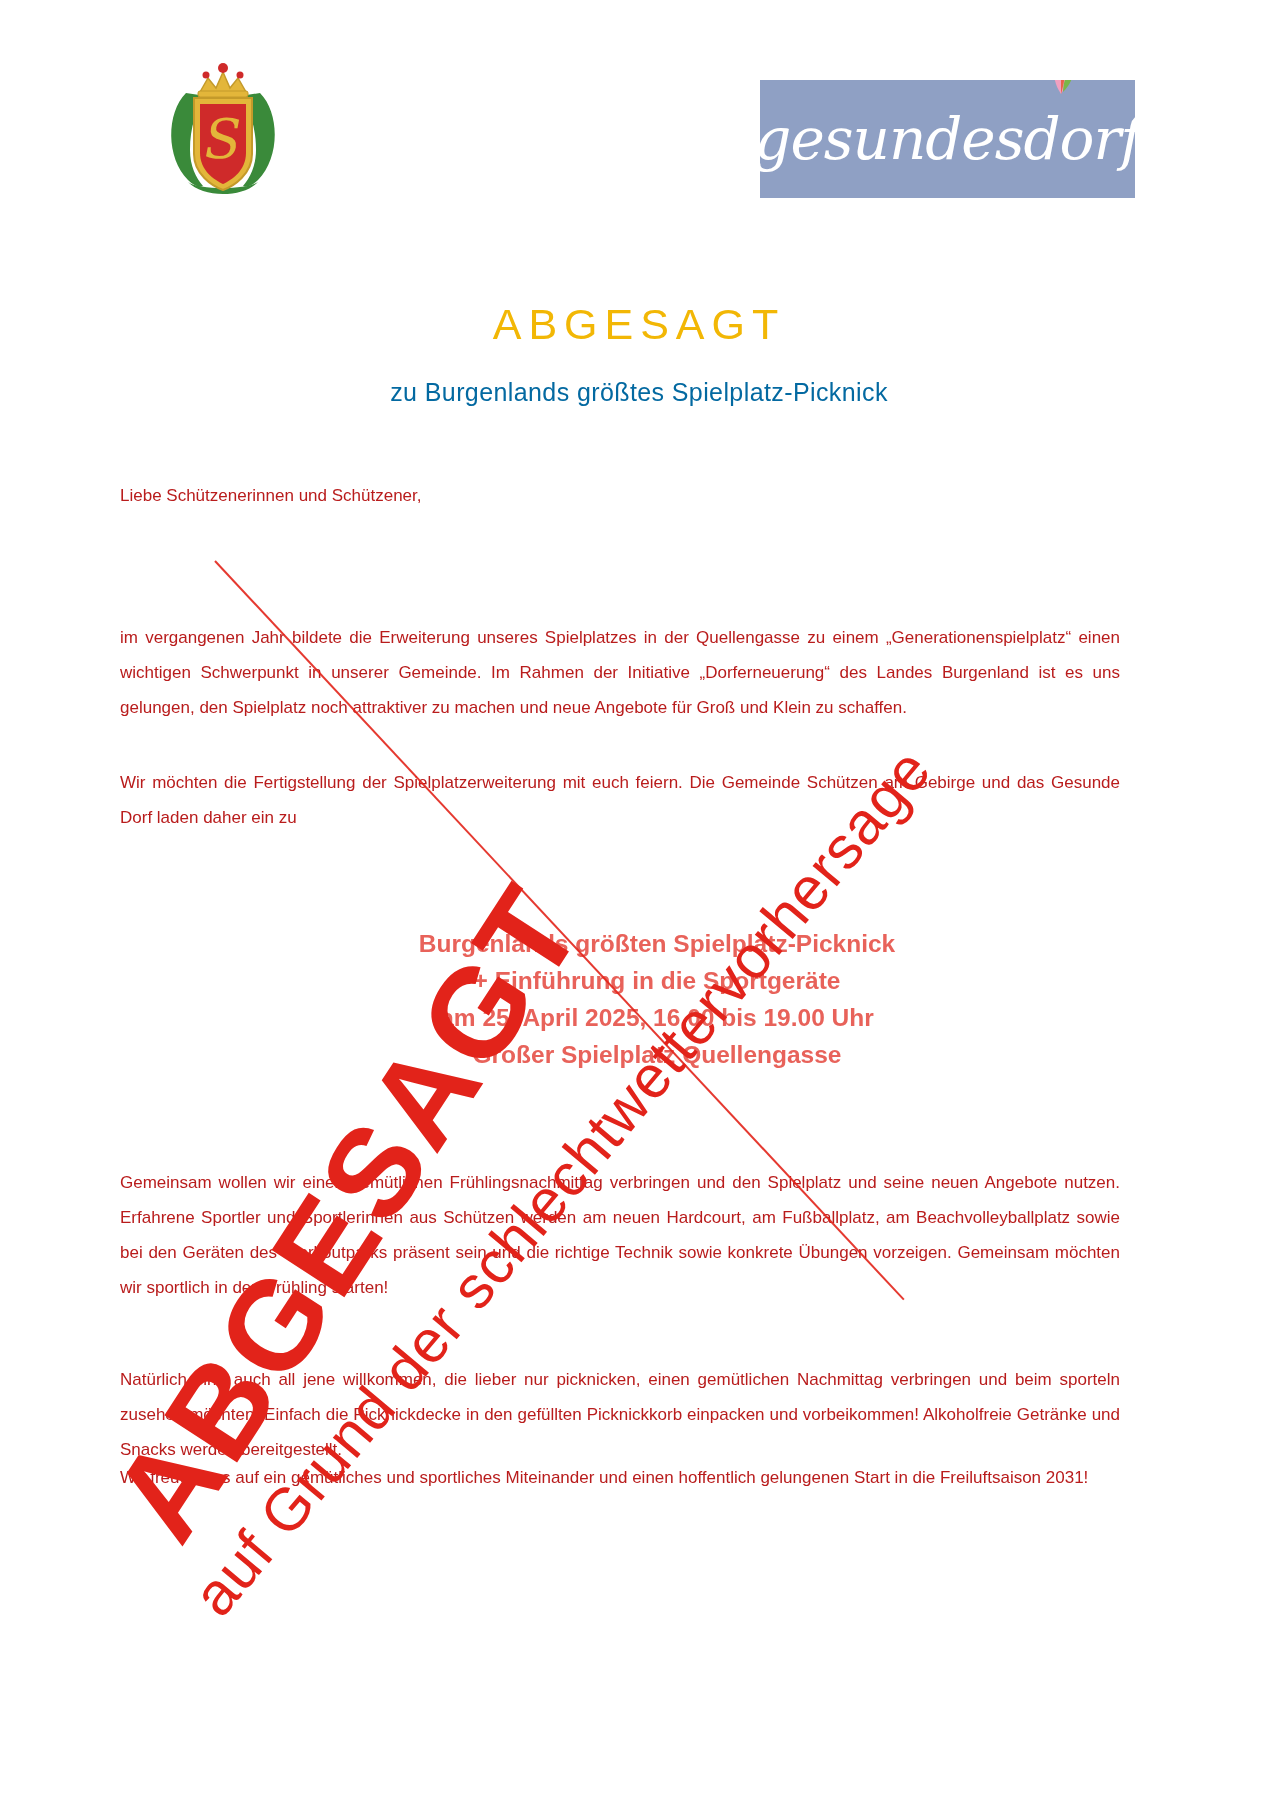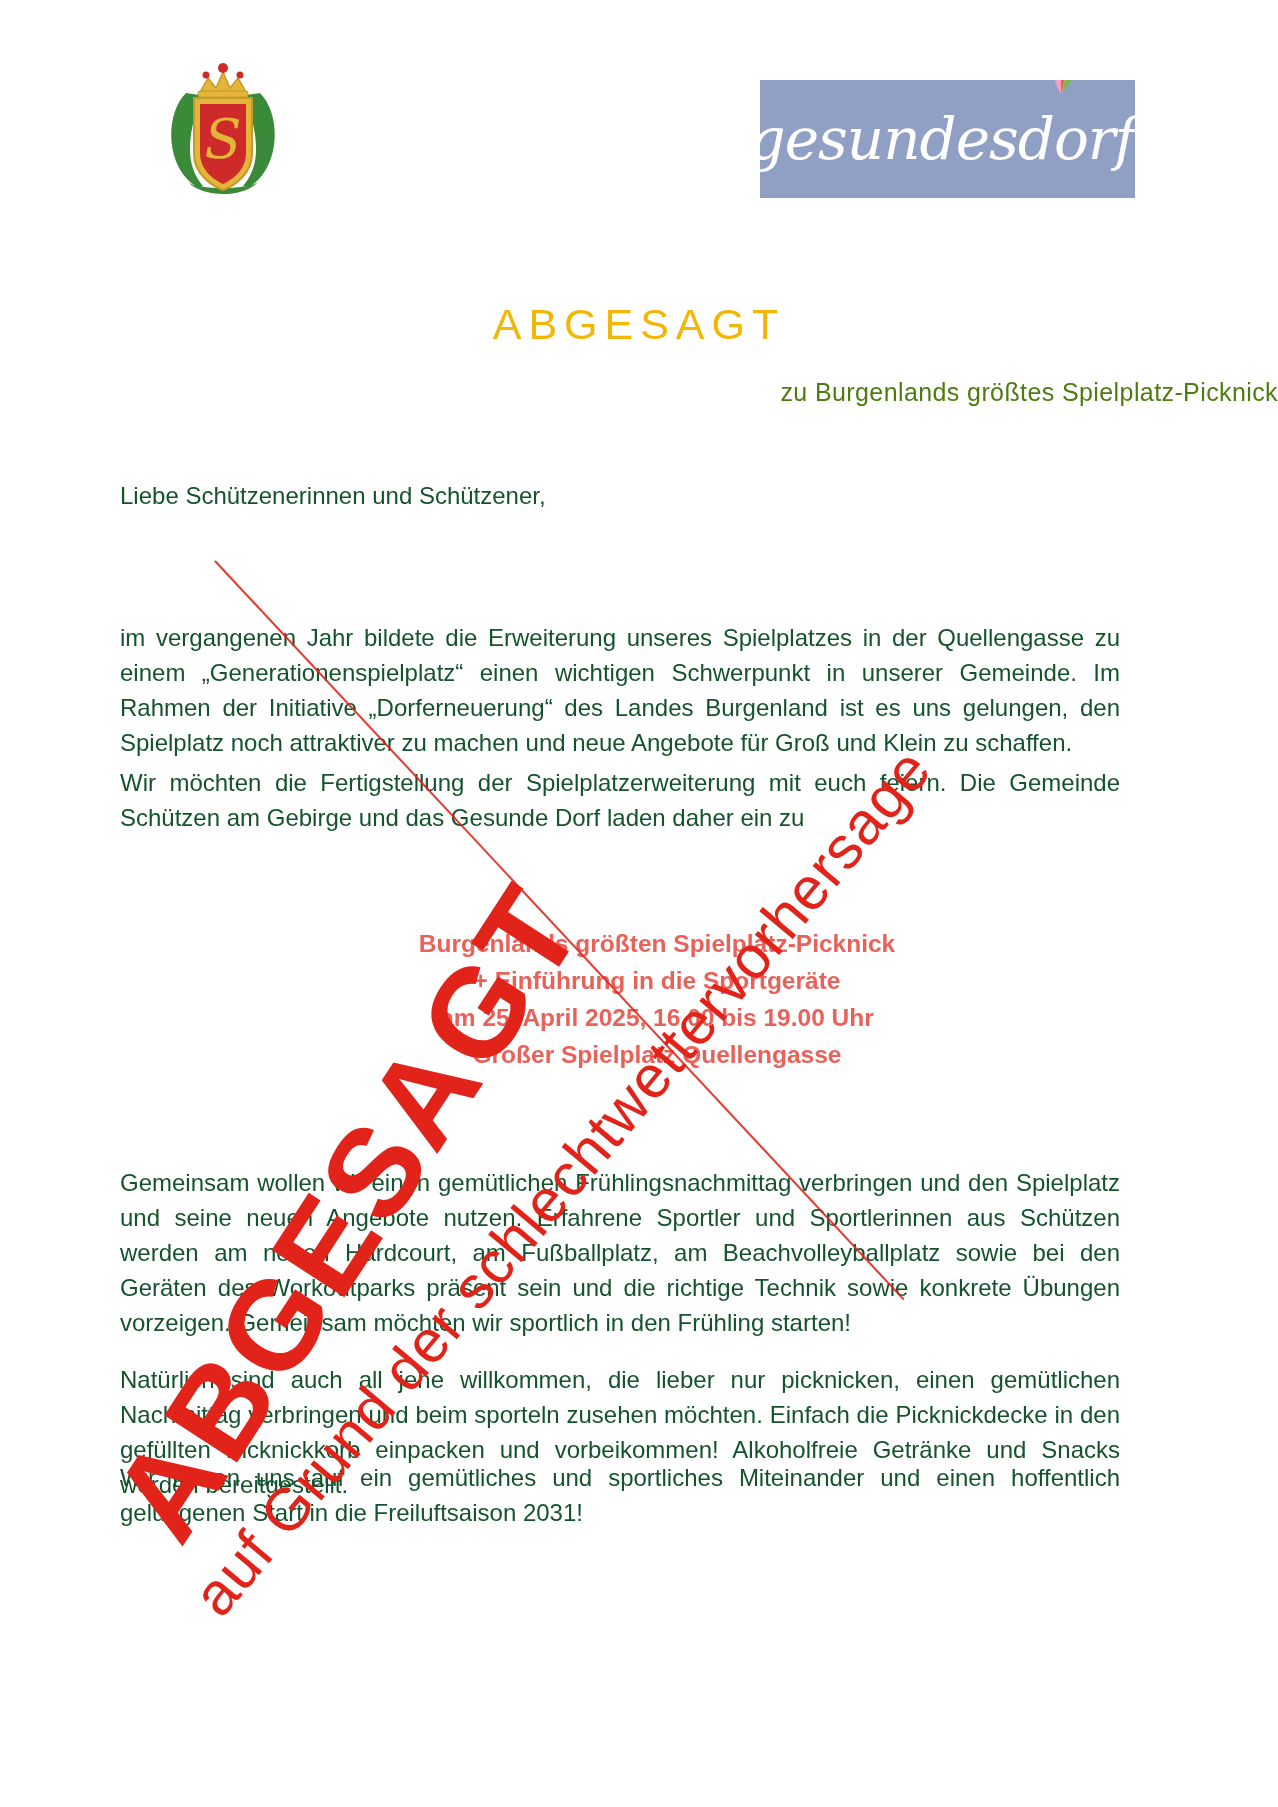--- a/index.html
+++ b/index.html
@@ -35,21 +35,21 @@
 
   .gesundesdorf {
     position: absolute;
     left: 760px;
     top: 80px;
     width: 375px;
     height: 118px;
     background: #8fa0c4;
     display: flex;
     align-items: center;
-    justify-content: flex-end;
+    justify-content: center;
     overflow: hidden;
   }
   .gd-word {
     font-family: "DejaVu Serif", serif;
     font-style: italic;
     font-size: 58px;
     color: #ffffff;
     letter-spacing: -1px;
     line-height: 1;
     position: relative;
@@ -75,35 +75,35 @@
     color: #f2b705;
     font-weight: normal;
     font-variant: small-caps;
   }
 
   .subtitle {
     position: absolute;
     left: 0;
     right: 0;
     top: 378px;
-    text-align: right;
+    text-align: center;
     font-size: 25px;
-    color: #4d7c0f;
+    color: #0369a1;
     letter-spacing: 0.4px;
   }
 
   
   .body-text {
     position: absolute;
     left: 120px;
     width: 1000px;
-    font-size: 24px;
+    font-size: 17px;
     line-height: 35px;
     text-align: justify;
-    color: #14532d;
+    color: #b91c1c;
   }
   .greeting { top: 478px; }
   .para1 { top: 620px; }
   .para2 { top: 765px; }
 
   .highlight {
     position: absolute;
     left: 0;
     right: 0;
     top: 925px;

